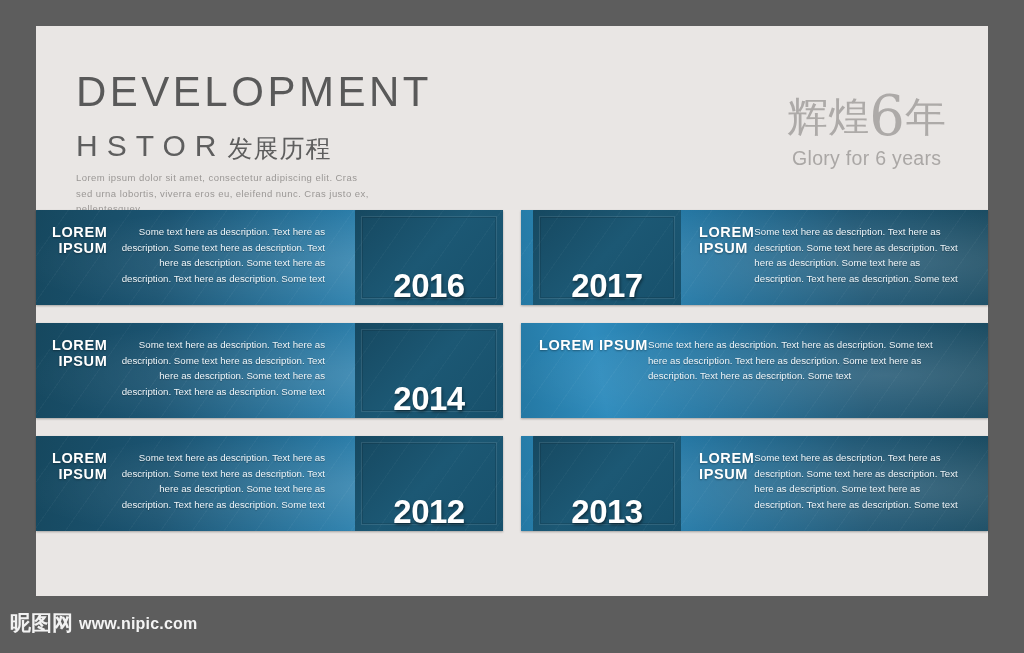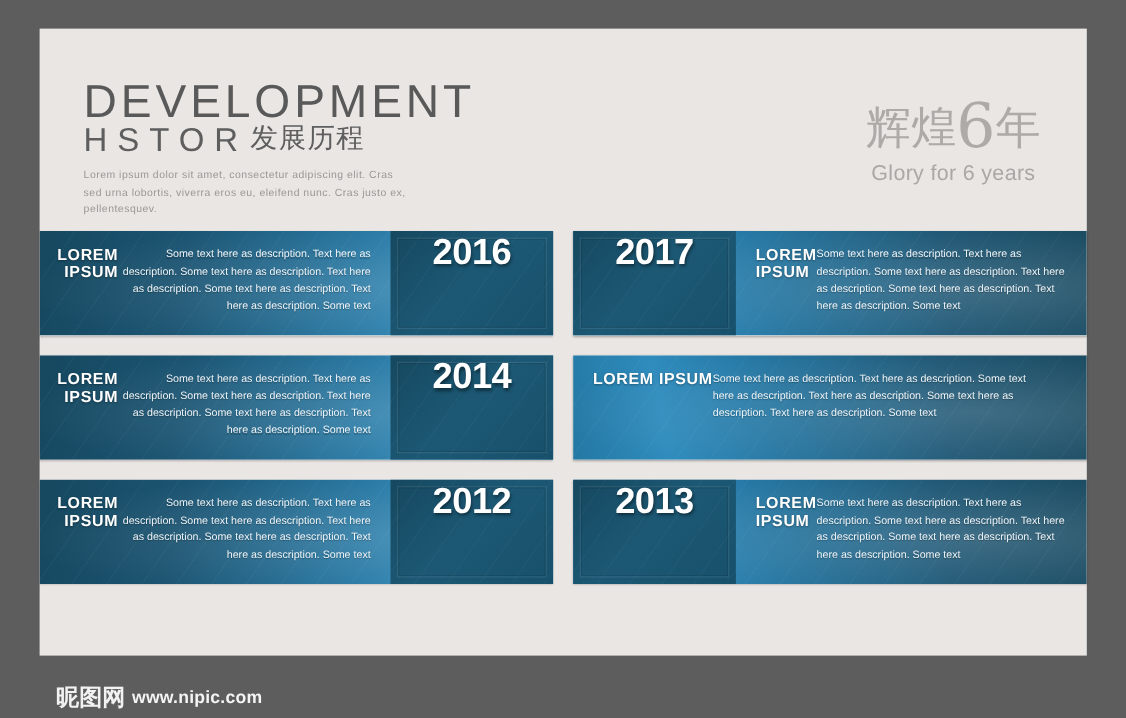--- a/index.html
+++ b/index.html
@@ -28,22 +28,22 @@
   }
   #headline-main{
     font-size:42px;
     font-weight:400;
     letter-spacing:3.5px;
     color:#595959;
     line-height:1;
     white-space:nowrap;
   }
   #headline-sub-row{
-    display:flex; 
-    margin-top:0;
+    display:flex; align-items:flex-end;
+    margin-top:18px;
   }
   #headline-sub{
     font-size:30px;
     font-weight:300;
     letter-spacing:9px;
     color:#5e5e5e;
     line-height:1;
   }
   #headline-cn{
     font-size:25px;
@@ -132,21 +132,21 @@
     align-items:stretch;
   }
   .panel.right .panel-inner{ flex-direction:row; }
 
   
   .year-box{
     position:relative;
     width:148px;
     flex:0 0 148px;
     background:linear-gradient(135deg,#164860 0%, #1c5874 48%, #17506b 100%);
-    display:flex; align-items:flex-start; justify-content:center;
+    display:flex; align-items:flex-end; justify-content:center;margin-left:12px;
   }
   .year-box .yb-border{
     position:absolute;
     left:6px; right:6px; top:6px; bottom:6px;
     border:1px solid rgba(255,255,255,0.10);
     box-shadow:inset 0 0 0 1px rgba(0,0,0,0.12);
     pointer-events:none;
   }
   .year-box .yb-sheen{
     position:absolute; inset:0;
@@ -187,26 +187,25 @@
     color:#eef5f9;
     text-shadow:0 1px 1px rgba(0,0,0,0.30);
     max-width:300px;
   }
   .panel.left .txt-desc{ margin-left:auto; }
   .panel.right .txt-desc{ margin-right:auto; }
 
   
   #footer-bar{
     position:absolute;
-    left:0; bottom:5px;
+    left:0; bottom:16px;
     width:1024px; height:27px;
     background:#5d5d5d;
     display:flex;
     align-items:center;
-    padding-left:41px;
   }
   #wm-logo{
     margin-left:10px;
     font-family:"DejaVu Sans", sans-serif;
     font-size:21px;
     font-weight:bold;
     color:#f2f2f2;
     line-height:1;
     letter-spacing:0px;
   }

